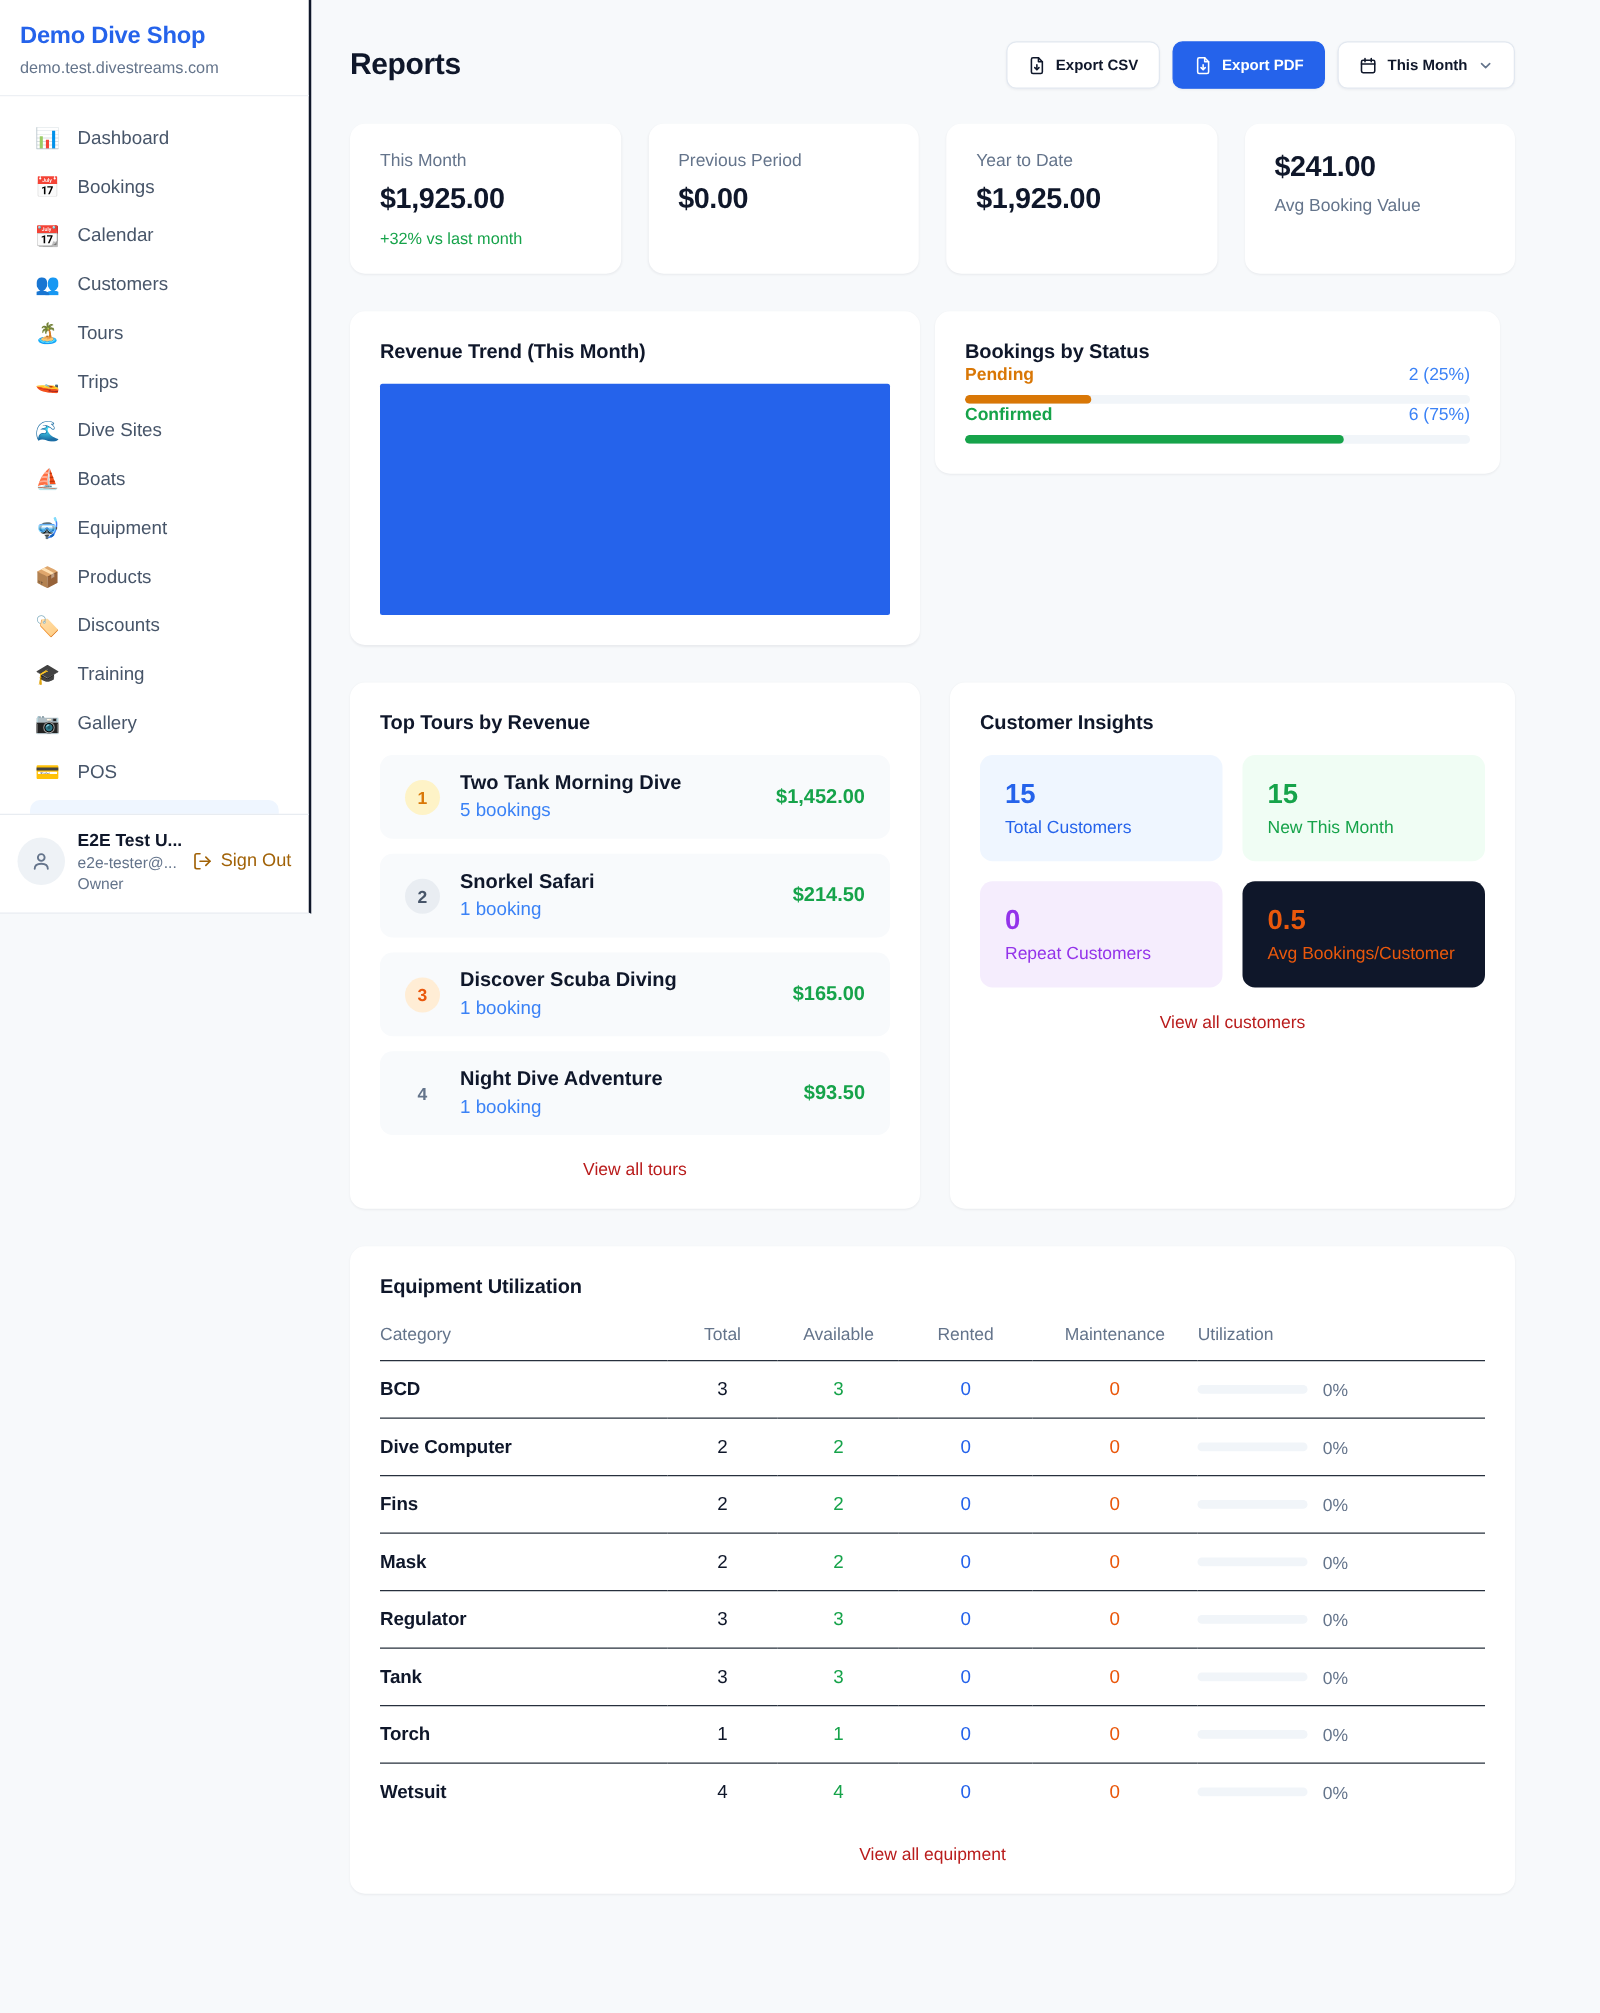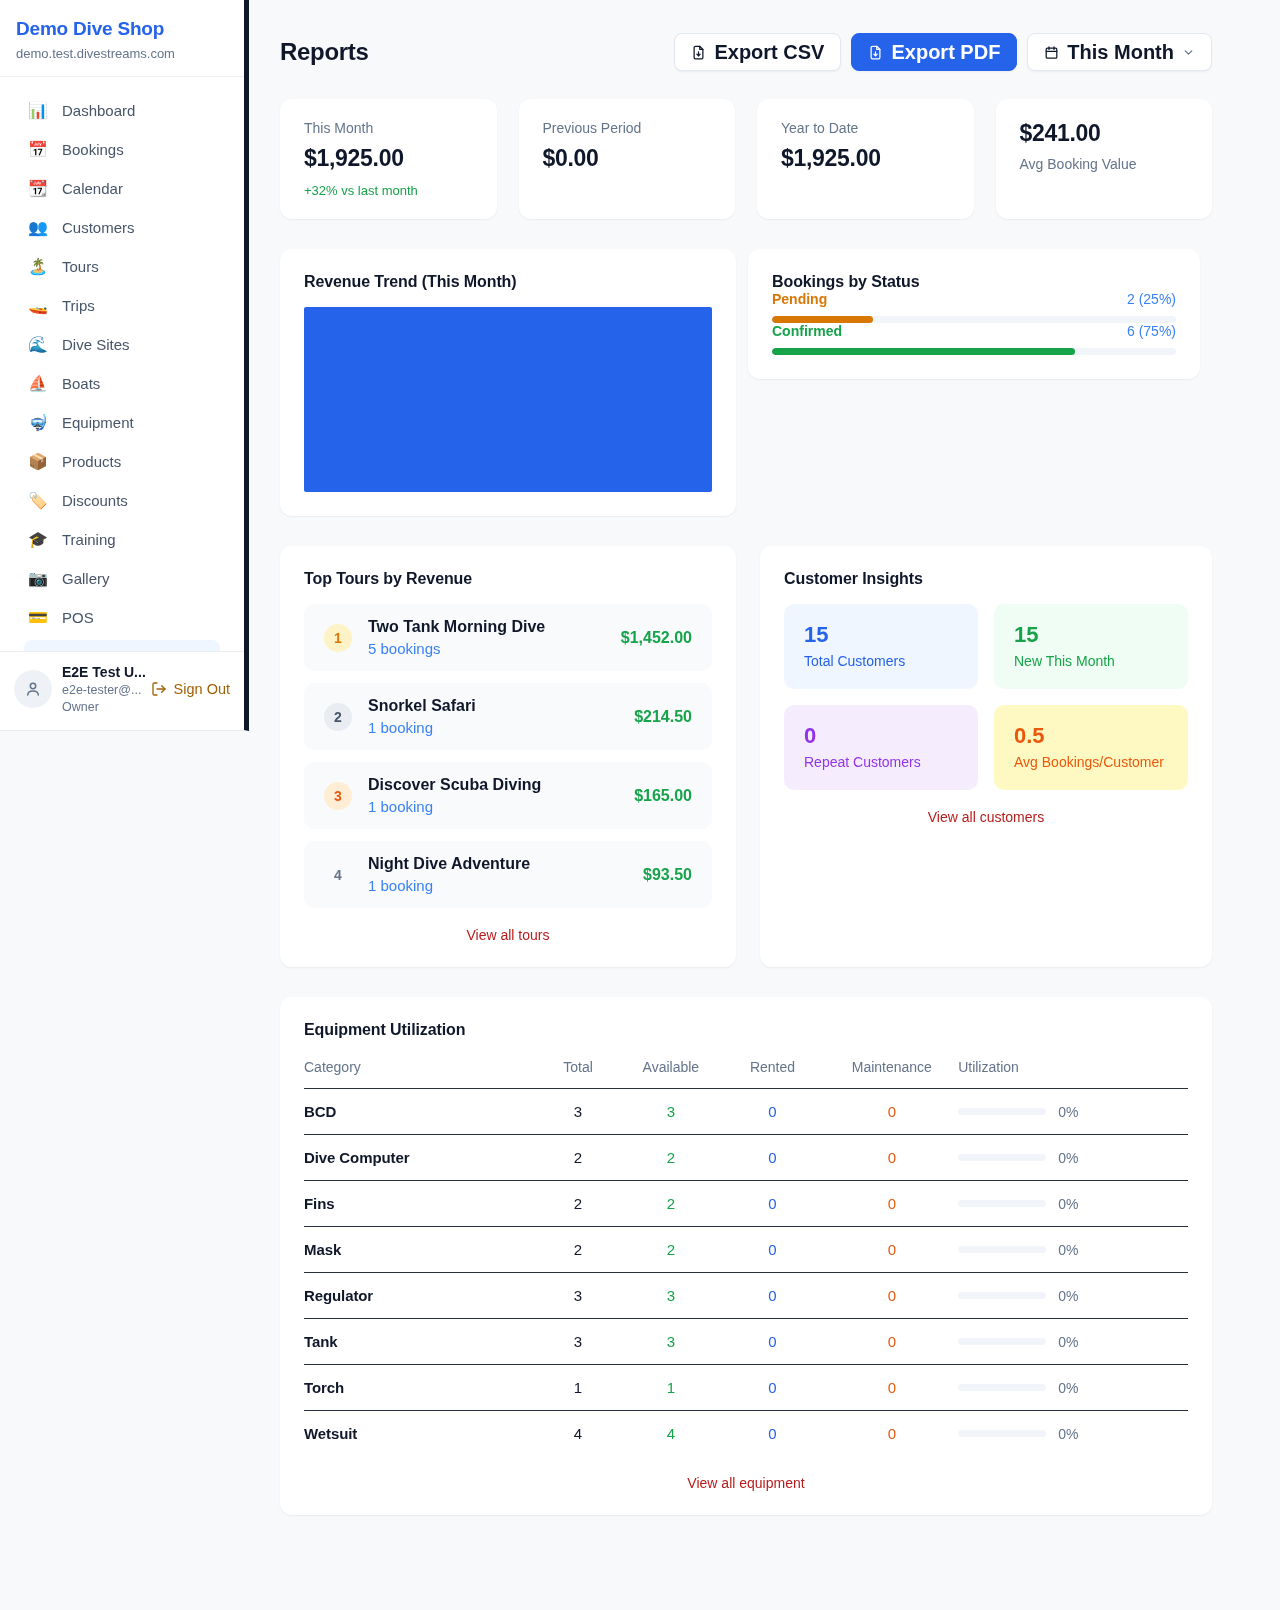--- a/index.html
+++ b/index.html
@@ -3,21 +3,21 @@
 <meta charset="utf-8">
 <style>
   * { box-sizing: border-box; margin: 0; padding: 0; }
   body {
     width: 1280px; height: 1610px; margin: 0 auto; position: relative;
     background: #f7f9fb; color: #0f172a;
     font-family: "Liberation Sans", sans-serif;
   }
   
   .sidebar { position: absolute; left: 0; top: 0; width: 249px; background: #fff;
-    border-right: 5px solid #0f172a; border-bottom: 1px solid #e8ecf1; }
+    border-right: 2px solid #0f172a; border-bottom: 1px solid #e8ecf1; }
   .brand { padding: 18px 16px 15px; border-bottom: 1px solid #edf0f4; }
   .brand-name { font-size: 19px; font-weight: bold; color: #2563eb; letter-spacing: -0.2px; }
   .brand-domain { font-size: 13px; color: #64748b; margin-top: 6px; }
   .nav { padding: 14px 12px 0; }
   .nav-item { display: flex; align-items: center; gap: 14px; padding: 10px 16px;
     border-radius: 8px; color: #475569; font-size: 15px; cursor: pointer; }
   .nav-icon { width: 20px; font-size: 16px; text-align: center; flex: none;
     font-family: "DejaVu Sans", sans-serif; }
   .selected-stub { height: 11px; background: #eff6ff; border-radius: 8px 8px 0 0; margin: 3px 12px 0; }
   .profile { border-top: 1px solid #e8ecf1; padding: 12px 14px 16px; display: flex; align-items: center; gap: 10px; }
@@ -27,21 +27,21 @@
   .user-name { font-size: 14px; font-weight: bold; color: #0f172a; white-space: nowrap; }
   .user-email, .user-role { font-size: 12.5px; color: #64748b; margin-top: 3px; white-space: nowrap; }
   .signout { display: flex; align-items: center; gap: 7px; color: #a16207; font-size: 14.5px;
     background: none; border: none; cursor: pointer; font-family: inherit; flex: none; }
   
   .main { margin-left: 280px; width: 932px; padding-top: 33px; }
   .page-header { display: flex; justify-content: space-between; align-items: center; margin-bottom: 28px; }
   .page-title { font-size: 24px; font-weight: bold; letter-spacing: -0.3px; }
   .hdr-actions { display: flex; gap: 10px; }
   .btn { display: inline-flex; align-items: center; gap: 8px; height: 38px; padding: 3px 16px;
-    border-radius: 8px; font-size: 20px; font-weight: bold; background: #fff;
+    border-radius: 8px; font-size: 12px; font-weight: bold; background: #fff;
     border: 1px solid #e2e8f0; color: #0f172a; cursor: pointer; font-family: inherit;
     box-shadow: 0 1px 2px rgba(16,24,40,.05); }
   .btn.primary { background: #2563eb; border-color: #2563eb; color: #fff; }
   .btn svg { flex: none; }
   
   .stats { display: grid; grid-template-columns: repeat(4, 1fr); gap: 22px; margin-bottom: 30px; }
   .stat-card { background: #fff; border-radius: 12px; padding: 21px 24px;
     box-shadow: 0 1px 2px rgba(16,24,40,.06); }
   .stat-label { font-size: 14px; color: #64748b; }
   .stat-value { font-size: 23px; font-weight: bold; margin-top: 9px; letter-spacing: -0.3px; }
@@ -314,21 +314,21 @@
           <div class="tile-label">Total Customers</div>
         </div>
         <div class="tile" style="background-color: rgb(240, 253, 244); color: rgb(22, 163, 74);">
           <div class="tile-value">15</div>
           <div class="tile-label">New This Month</div>
         </div>
         <div class="tile" style="background-color: rgb(245, 237, 253); color: rgb(147, 51, 234);">
           <div class="tile-value">0</div>
           <div class="tile-label">Repeat Customers</div>
         </div>
-        <div class="tile" style="background-color: #fef9c3; color: rgb(234, 88, 12);">
+        <div class="tile" style="background-color: #0f172a; color: rgb(234, 88, 12);">
           <div class="tile-value">0.5</div>
           <div class="tile-label">Avg Bookings/Customer</div>
         </div>
       </div>
       <button class="view-all">View all customers</button>
     </section>
   </div>
 
   <section class="card equip-card">
     <h2 class="card-title">Equipment Utilization</h2>

